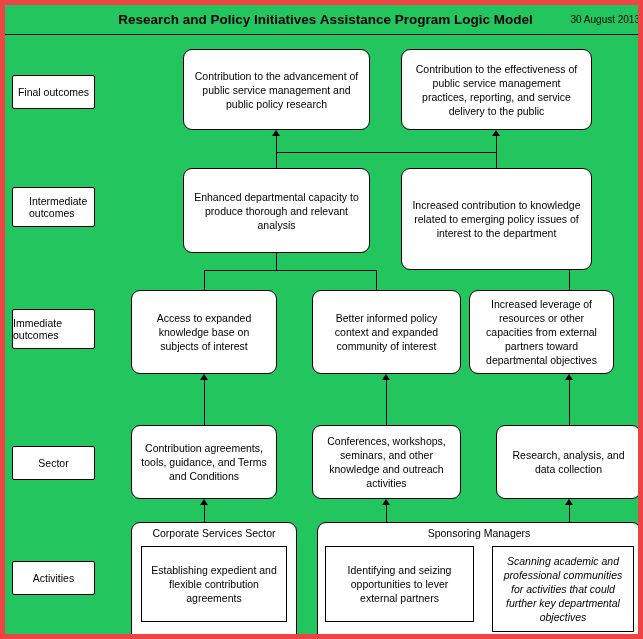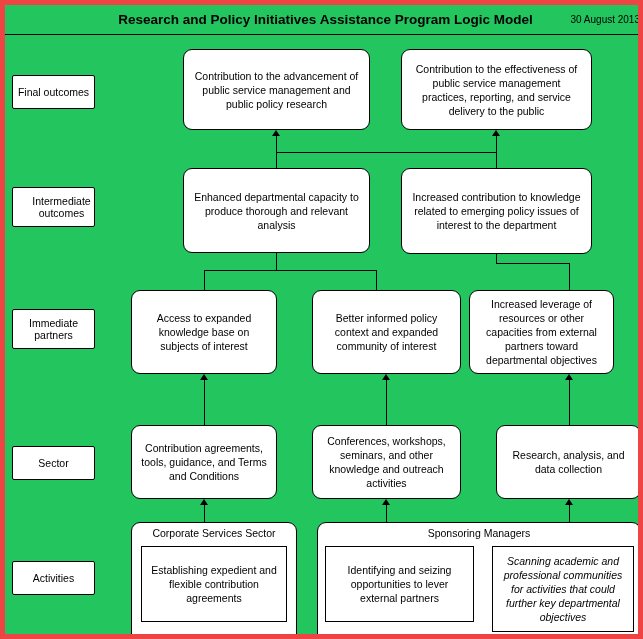--- a/index.html
+++ b/index.html
@@ -49,21 +49,21 @@
   }
   
   .row-label {
     position: absolute;
     border: 1px solid #000000;
     box-sizing: border-box;
     background: #ffffff;
     display: flex;
     align-items: center;
     justify-content: center;
-    text-align: center;
+    text-align: left;
     font-size: 10.5px;
     color: #000000;
     border-radius: 2px;
   }
   
   .node {
     position: absolute;
     border: 1px solid #000000;
     box-sizing: border-box;
     background: #ffffff;
@@ -125,21 +125,21 @@
     <div class="title-date">30 August 2013</div>
   </div>
 
   <div class="row-label" style="left:7px; top:70px; width:83px; height:34px;">
     <span>Final outcomes</span>
   </div>
   <div class="row-label" style="left:7px; top:182px; width:83px; height:40px;padding-left:16px;">
     <span>Intermediate outcomes</span>
   </div>
   <div class="row-label" style="left:7px; top:304px; width:83px; height:40px;">
-    <span>Immediate partners</span>
+    <span>Immediate outcomes</span>
   </div>
   <div class="row-label" style="left:7px; top:441px; width:83px; height:34px;">
     <span>Sector</span>
   </div>
   <div class="row-label" style="left:7px; top:556px; width:83px; height:34px;">
     <span>Activities</span>
   </div>
 
   <div class="conn vline" style="left:271px; top:131px; height:32px;"></div>
   <div class="arrow-up" style="left:267px; top:125px;"></div>
@@ -178,21 +178,21 @@
   <div class="node rounded" style="left:178px; top:44px; width:187px; height:81px;">
     <span>Contribution to the advancement of public service management and public policy research</span>
   </div>
   <div class="node rounded" style="left:178px; top:163px; width:187px; height:85px;">
     <span>Enhanced departmental capacity to produce thorough and relevant analysis</span>
   </div>
 
   <div class="node rounded" style="left:396px; top:44px; width:191px; height:81px;">
     <span>Contribution to the effectiveness of public service management practices, reporting, and service delivery to the public</span>
   </div>
-  <div class="node rounded" style="left:396px; top:163px; width:191px; height:86px;">
+  <div class="node rounded" style="left:396px; top:163px; width:191px; height:102px;">
     <span>Increased contribution to knowledge related to emerging policy issues of interest to the department</span>
   </div>
 
   <div class="node rounded" style="left:126px; top:285px; width:146px; height:84px;">
     <span>Access to expanded knowledge base on subjects of interest</span>
   </div>
   <div class="node rounded" style="left:307px; top:285px; width:149px; height:84px;">
     <span>Better informed policy context and expanded community of interest</span>
   </div>
   <div class="node rounded" style="left:464px; top:285px; width:145px; height:84px;">

